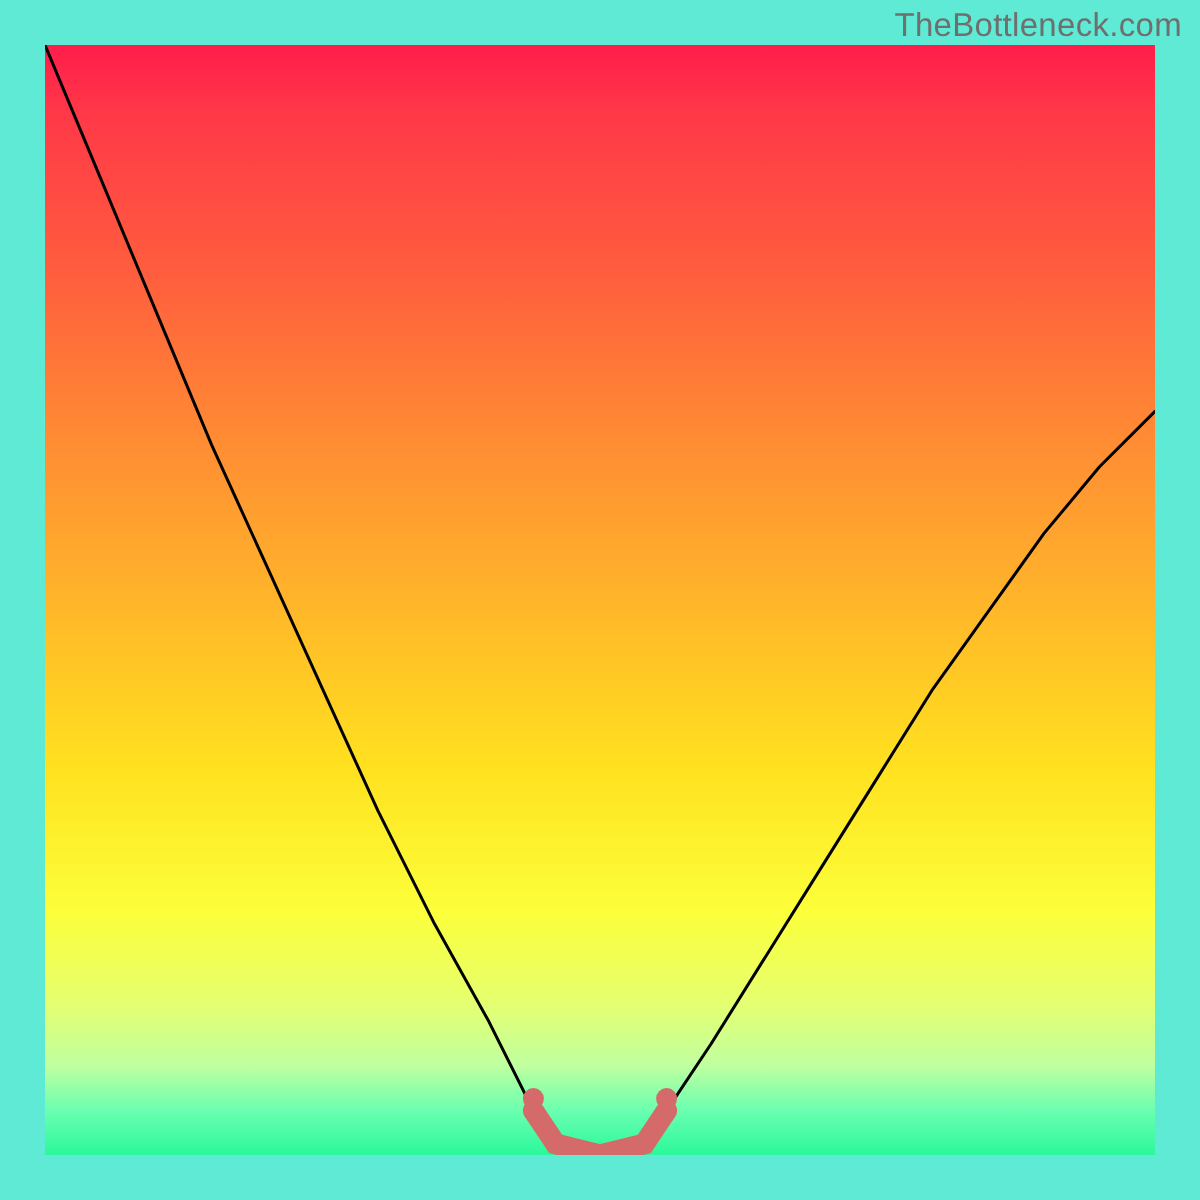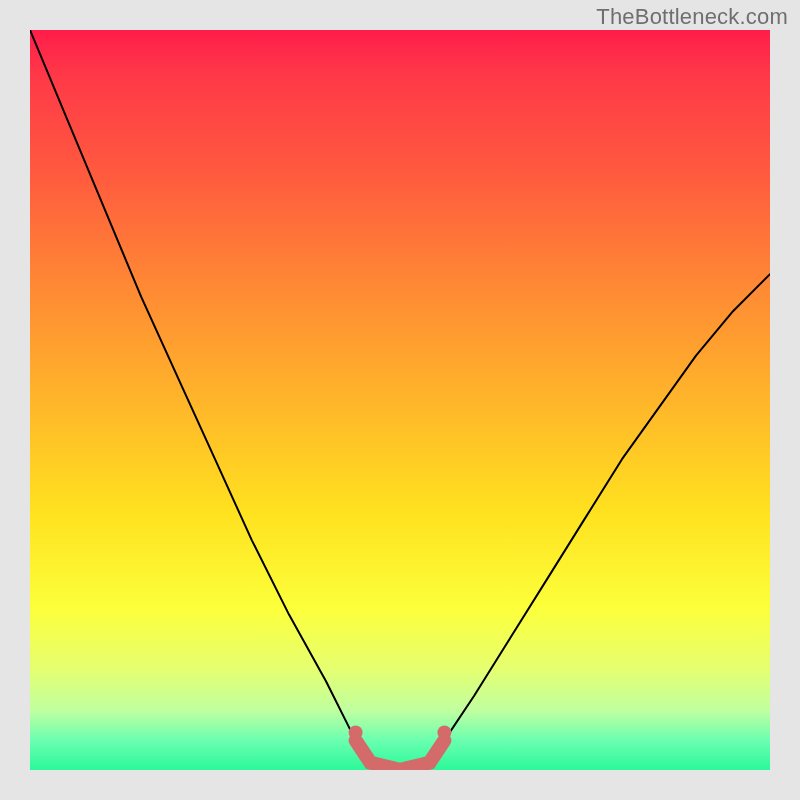--- a/index.html
+++ b/index.html
@@ -8,21 +8,21 @@
     width: 800px;
     height: 800px;
     background: #000;
     overflow: hidden;
     font-family: Arial, Helvetica, sans-serif;
   }
   .frame {
     position: relative;
     width: 800px;
     height: 800px;
-    background: #e5e5e5;
+    background: #5eead4;
   }
   .watermark {
     position: absolute;
     top: 4px;
     right: 12px;
     color: #6f6f6f;
     font-size: 22px;
     font-weight: 500;
     letter-spacing: 0.2px;
     z-index: 10;

